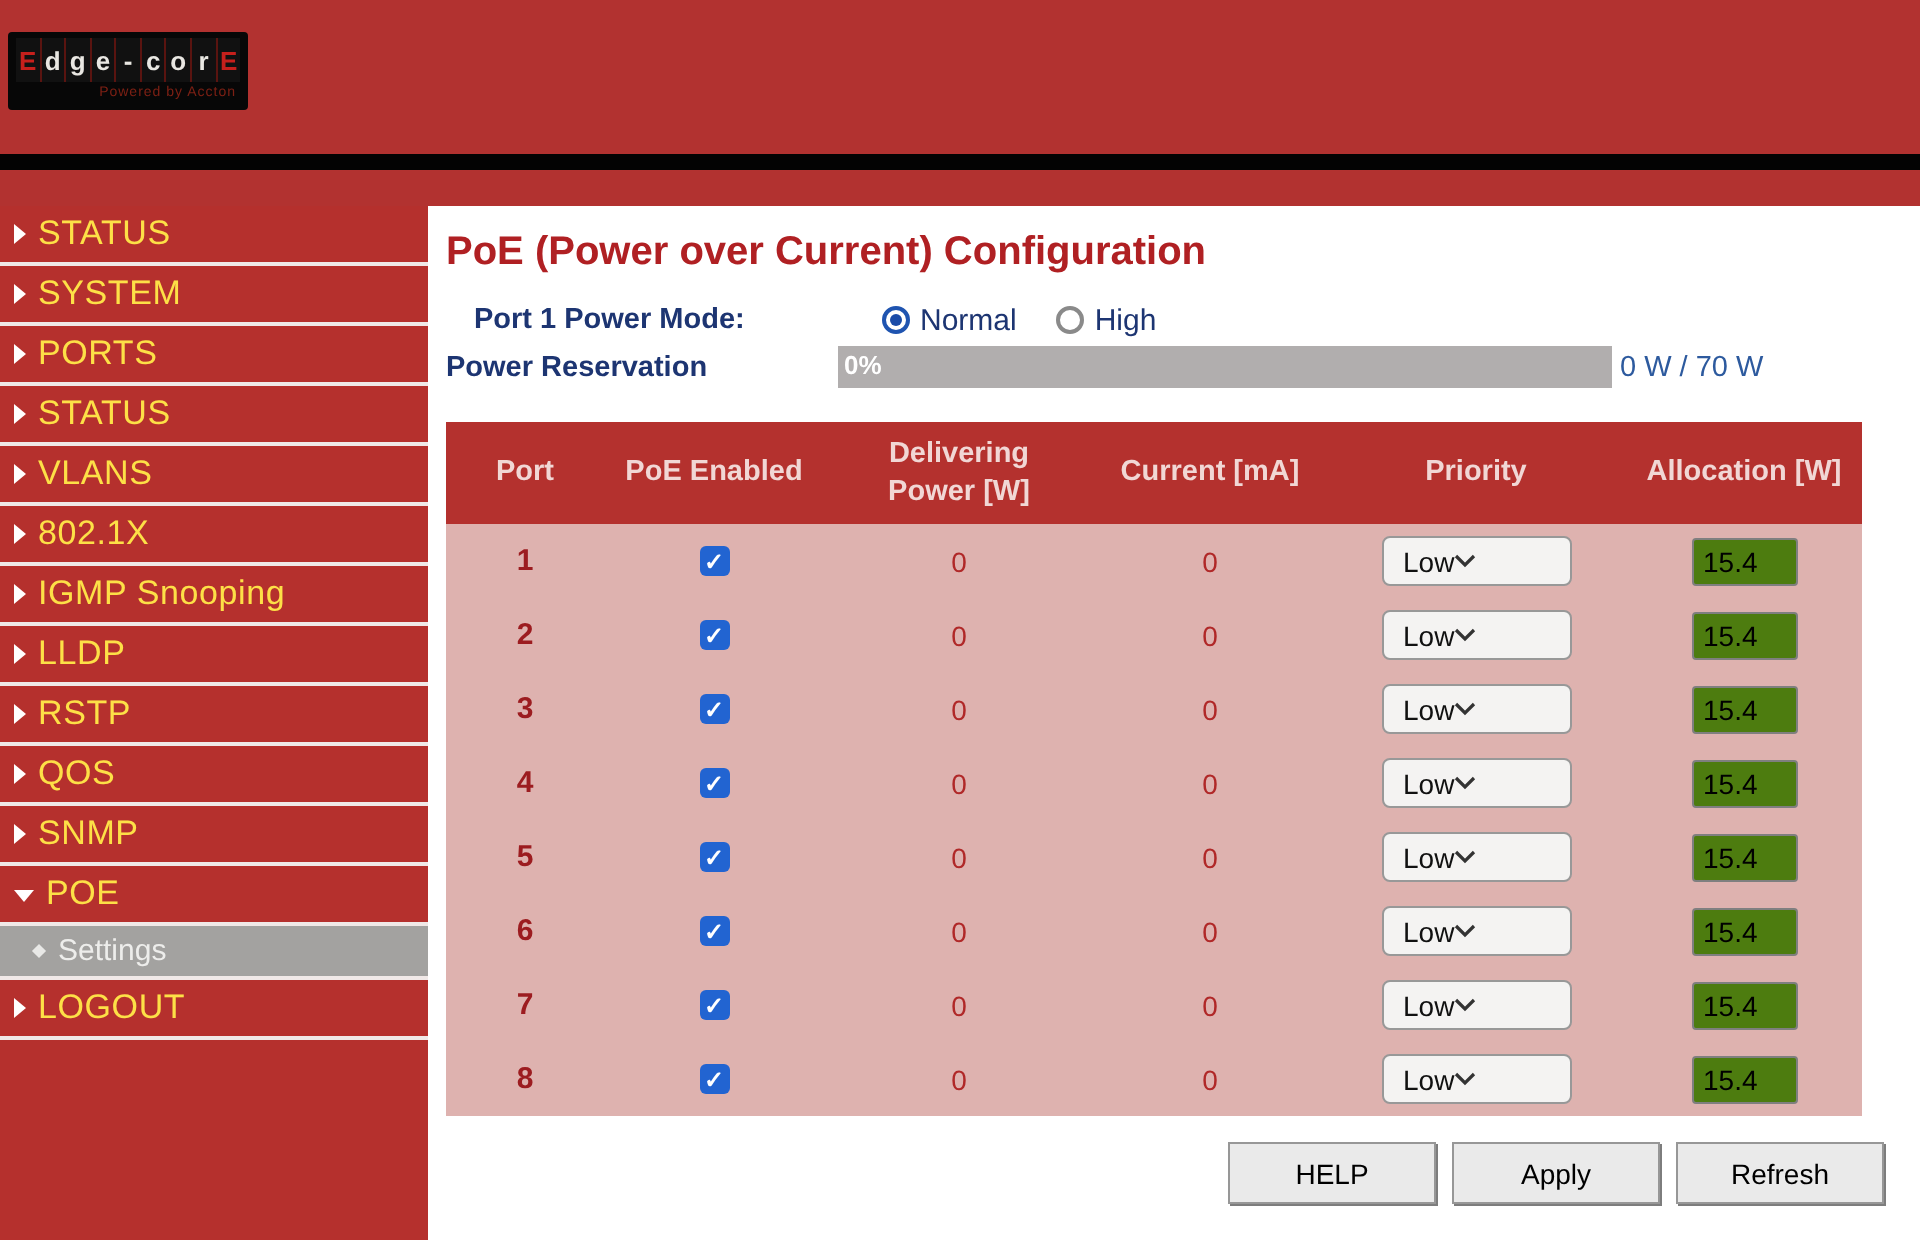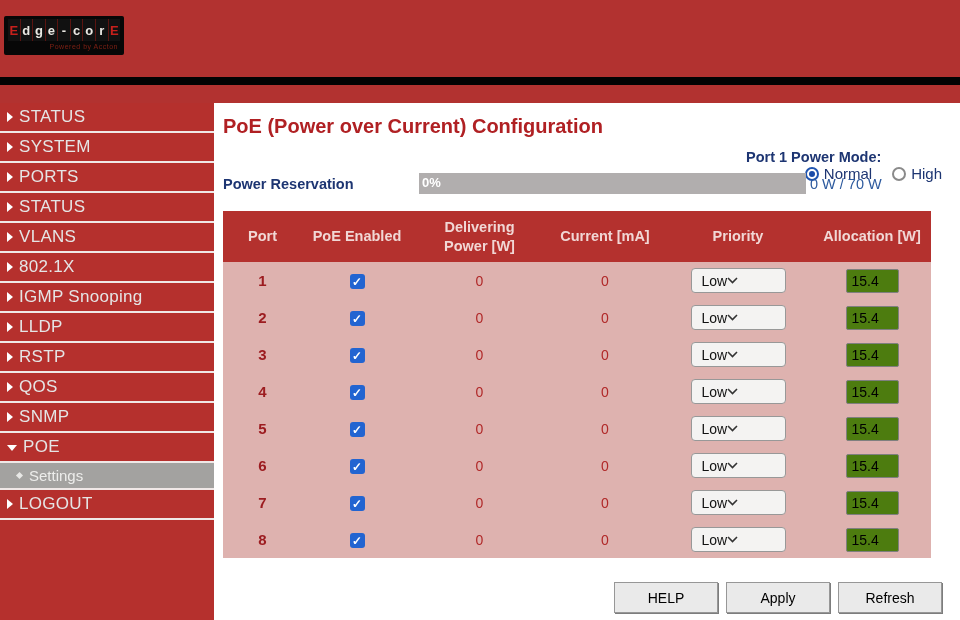--- a/index.html
+++ b/index.html
@@ -33,21 +33,21 @@
   }
 
   
   .sidebar {
     position:absolute; left:0; top:103px; width:214px; height:517px;
     background:#b5302d;
   }
   .nav-item {
     height:30px; display:flex; align-items:center;
     border-bottom:2px solid #f0e8e7;
-    color:#e5e5e5; font-size:17px; letter-spacing:.3px;
+    color:#fde047; font-size:17px; letter-spacing:.3px;
     padding-left:7px; cursor:pointer;
   }
   .nav-item .tri-right {
     width:0; height:0; border-left:6px solid #fff;
     border-top:5px solid transparent; border-bottom:5px solid transparent;
     margin-right:6px;
   }
   .nav-item .tri-down {
     width:0; height:0; border-top:6px solid #fff;
     border-left:5px solid transparent; border-right:5px solid transparent;
@@ -63,21 +63,21 @@
     margin-right:7px;
   }
 
   
   .content { position:absolute; left:214px; top:103px; width:746px; height:517px; background:#fff; }
 
   .page-title {
     position:absolute; left:9px; top:12px;
     font-size:20px; font-weight:bold; color:#b02023;
   }
-  .mode-row { position:absolute; left:8px; top:46px; width:720px; height:22px; display:flex; align-items:flex-end;flex-direction:column; }
+  .mode-row { position:absolute; left:23px; top:46px; width:720px; height:22px; display:flex; align-items:center; }
   .field-label { font-size:14.5px; font-weight:bold; color:#1d3572; }
   .mode-label { width:196px; }
   .radio-group { display:flex; align-items:center; gap:20px; margin-left:8px; }
   .radio-opt { display:flex; align-items:center; gap:5px; font-size:15px; color:#1d3572; cursor:pointer; }
   .radio {
     width:14px; height:14px; border-radius:50%; background:#fff;
     border:2px solid #8a8a8a; position:relative;
   }
   .radio.checked { border-color:#1f54b0; }
   .radio.checked::after {
@@ -141,21 +141,20 @@
   
   .btn-row {
     position:absolute; left:9px; top:468px; width:719px;
     display:flex; justify-content:flex-end; gap:8px;
   }
   .btn {
     width:104px; height:31px; background:#eaeaea;
     border:1px solid #979797; box-shadow:1px 1px 0 #7d7d7d;
     font-family:"Liberation Sans",sans-serif; font-size:14px; color:#000;
     cursor:pointer;
-    margin-top:11px;
   }
 </style>
 </head>
 <body>
 
 <div class="hdr-red">
   <div class="logo">
     <div class="logo-letters">
       <span class="logo-letter red">E</span>
       <span class="logo-letter">d</span>

